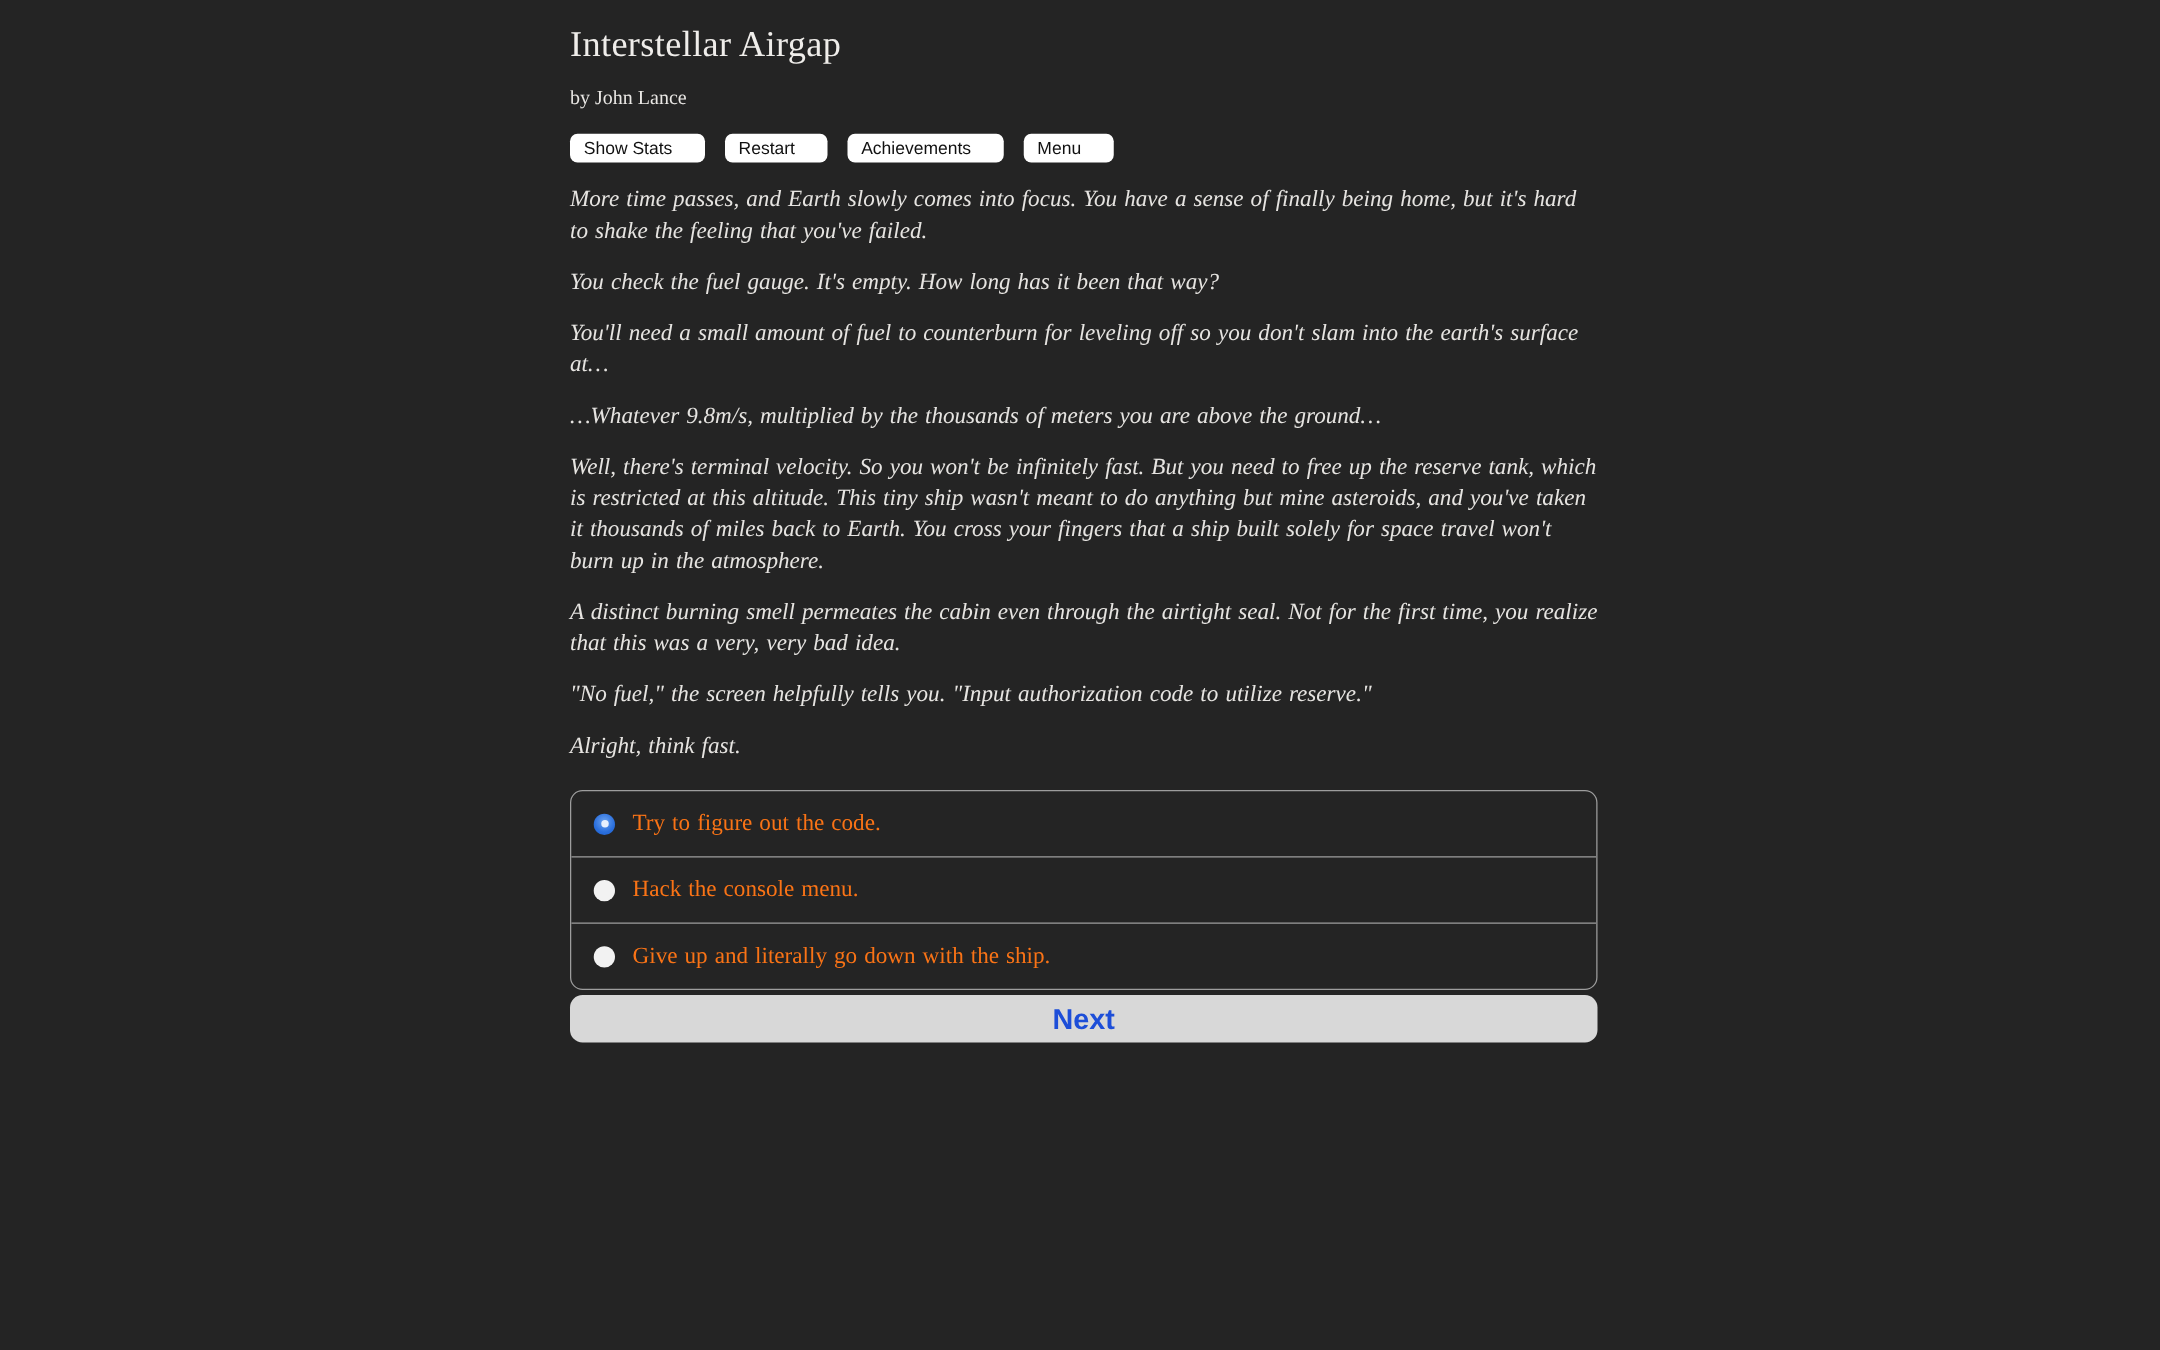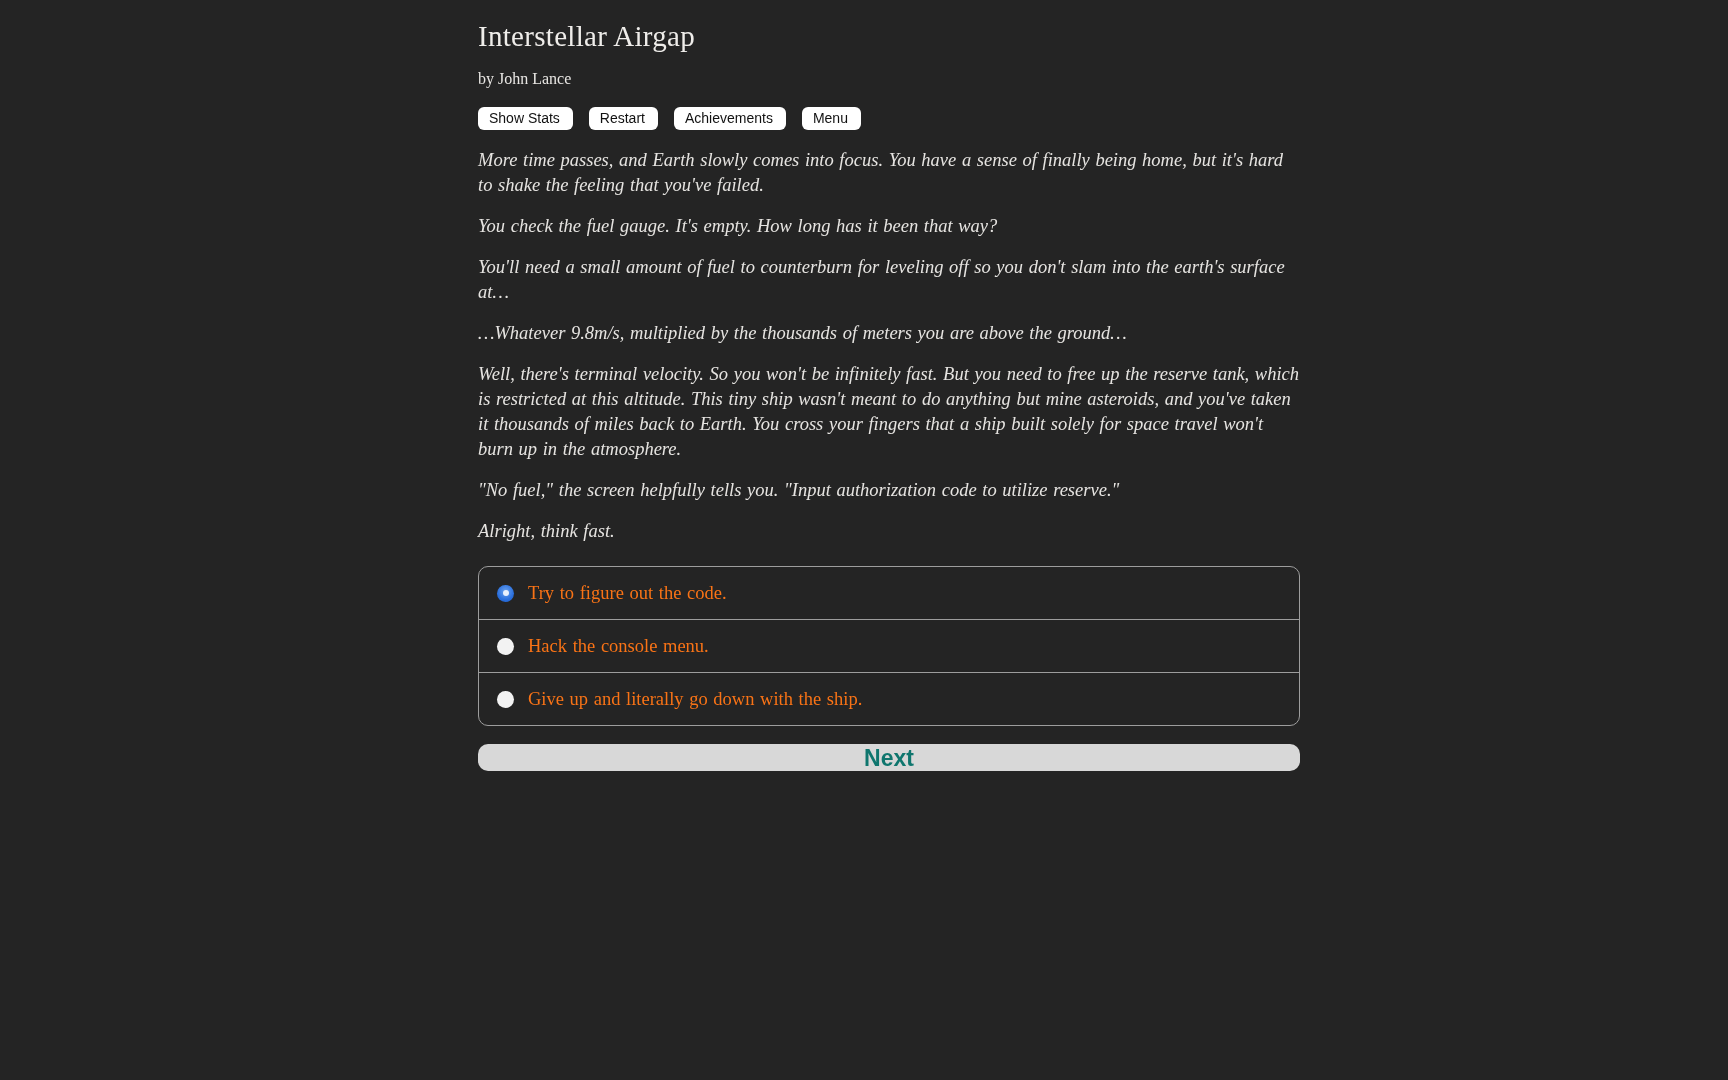--- a/index.html
+++ b/index.html
@@ -6,21 +6,21 @@
     margin: 0;
     padding: 0;
     width: 1728px;
     height: 1080px;
     background: #242424;
     overflow: hidden;
     font-family: "Liberation Serif", serif;
   }
   .content {
     position: absolute;
-    left: 478px;
+    left: 456px;
     top: 0;
     width: 822px;
     color: #e6e4e1;
   }
   .game-title {
     font-family: "Liberation Serif", serif;
     font-size: 29px;
     font-weight: 400;
     color: #efedea;
     margin: 20px 0 0 0;
@@ -39,21 +39,21 @@
     gap: 16px;
   }
   .toolbar button {
     font-family: "Liberation Sans", sans-serif;
     font-size: 14px;
     font-weight: 500;
     color: #111111;
     background: #ffffff;
     border: none;
     border-radius: 6px;
-    padding: 3px 13px 4px 11px;
+    padding: 3px 26px 4px 11px;
     height: 23px;
     line-height: 16px;
     cursor: pointer;
     text-align: right;
   }
   .story {
     margin-top: 18px;
   }
   .story p {
     font-size: 18.5px;
@@ -103,29 +103,29 @@
   }
   .choice-label {
     font-size: 18.5px;
     color: #f97316;
     margin-left: 14px;
     word-spacing: 1px;
   }
   .next-button {
     display: block;
     width: 100%;
-    margin-top: 18px;
-    height: 27px;
+    margin-top: 4px;
+    height: 38px;
     background: #d8d8d8;
     border: none;
     border-radius: 10px;
     font-family: "Liberation Sans", sans-serif;
     font-size: 23px;
     font-weight: 700;
-    color: #0f766e;
+    color: #1d4ed8;
     cursor: pointer;
   }
 </style>
 </head>
 <body>
 
 <div class="content">
 
   <h1 class="game-title">Interstellar Airgap</h1>
   <div class="game-author">by John Lance</div>
@@ -136,20 +136,21 @@
     <button>Achievements</button>
     <button>Menu</button>
   </div>
 
   <div class="story">
     <p>More time passes, and Earth slowly comes into focus. You have a sense of finally being home, but it's hard to shake the feeling that you've failed.</p>
     <p>You check the fuel gauge. It's empty. How long has it been that way?</p>
     <p>You'll need a small amount of fuel to counterburn for leveling off so you don't slam into the earth's surface at…</p>
     <p>…Whatever 9.8m/s, multiplied by the thousands of meters you are above the ground…</p>
     <p>Well, there's terminal velocity. So you won't be infinitely fast. But you need to free up the reserve tank, which is restricted at this altitude. This tiny ship wasn't meant to do anything but mine asteroids, and you've taken it thousands of miles back to Earth. You cross your fingers that a ship built solely for space travel won't burn up in the atmosphere.</p>
+    <p>A distinct burning smell permeates the cabin even through the airtight seal. Not for the first time, you realize that this was a very, very bad idea.</p>
     <p>"No fuel," the screen helpfully tells you. "Input authorization code to utilize reserve."</p>
     <p>Alright, think fast.</p>
   </div>
 
   <div class="choice-box">
     <div class="choice-row">
       <span class="radio selected"></span>
       <span class="choice-label">Try to figure out the code.</span>
     </div>
     <div class="choice-row">

